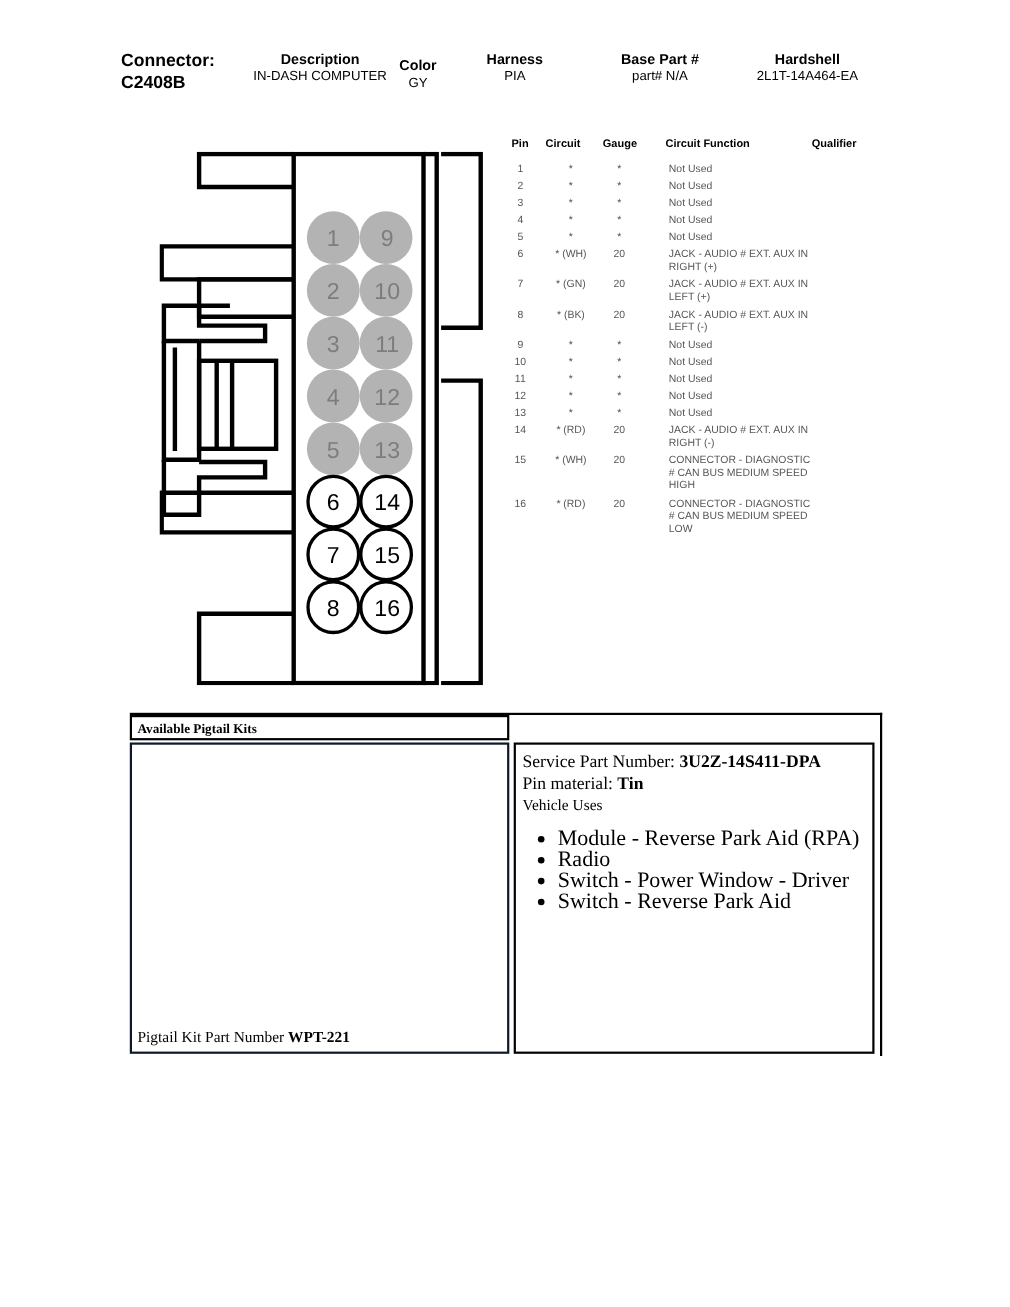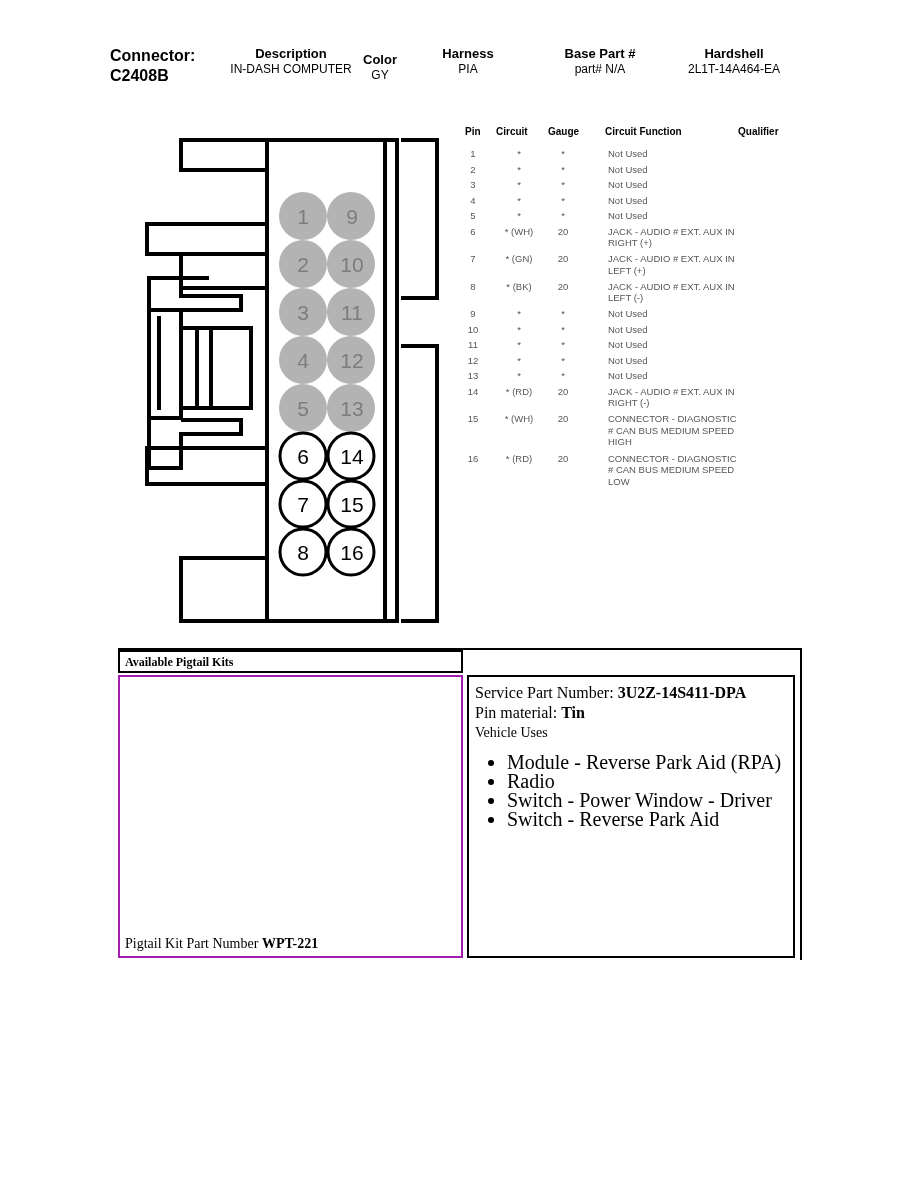--- a/index.html
+++ b/index.html
@@ -174,21 +174,21 @@
     line-height: 21px;
     padding-left: 5px;
     background: #ffffff;
   }
   #pigtail-left-cell {
     position: absolute;
     left: 0;
     top: 25px;
     width: 345px;
     height: 283px;
-    border: 2px solid #a21caf;
+    border: 2px solid #0f172a;
     box-sizing: border-box;
     background: #ffffff;
   }
   #pigtail-kit-partnumber {
     position: absolute;
     left: 5px;
     bottom: 4px;
     font-size: 14px;
     white-space: nowrap;
   }

